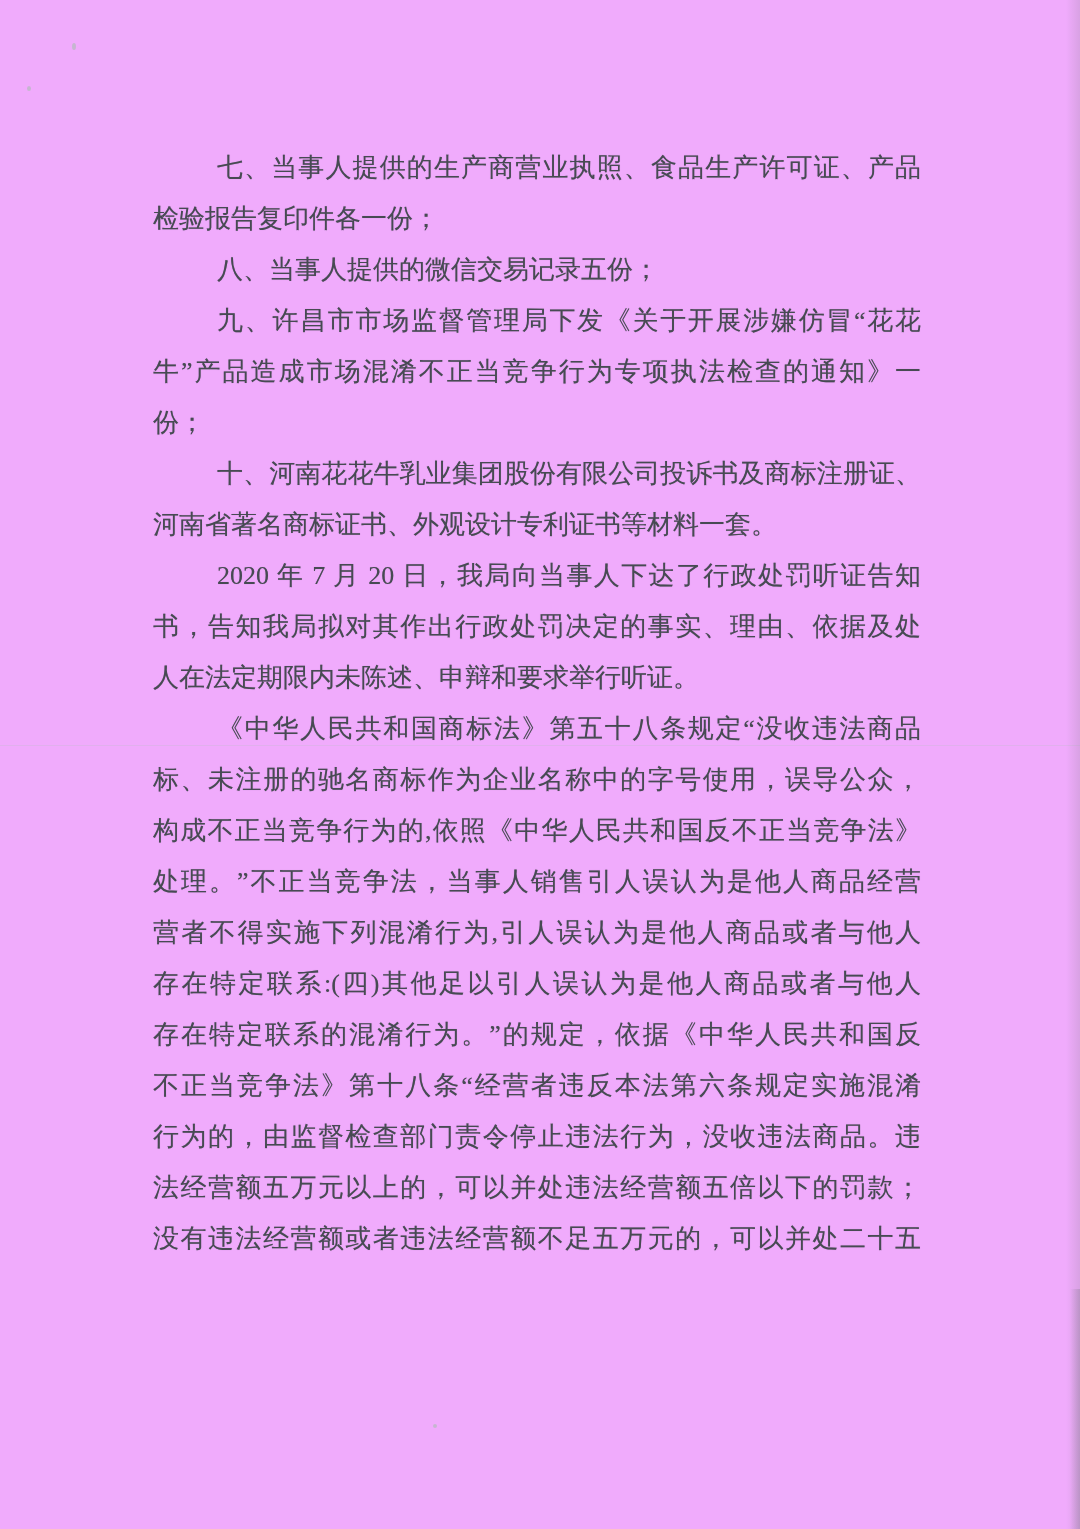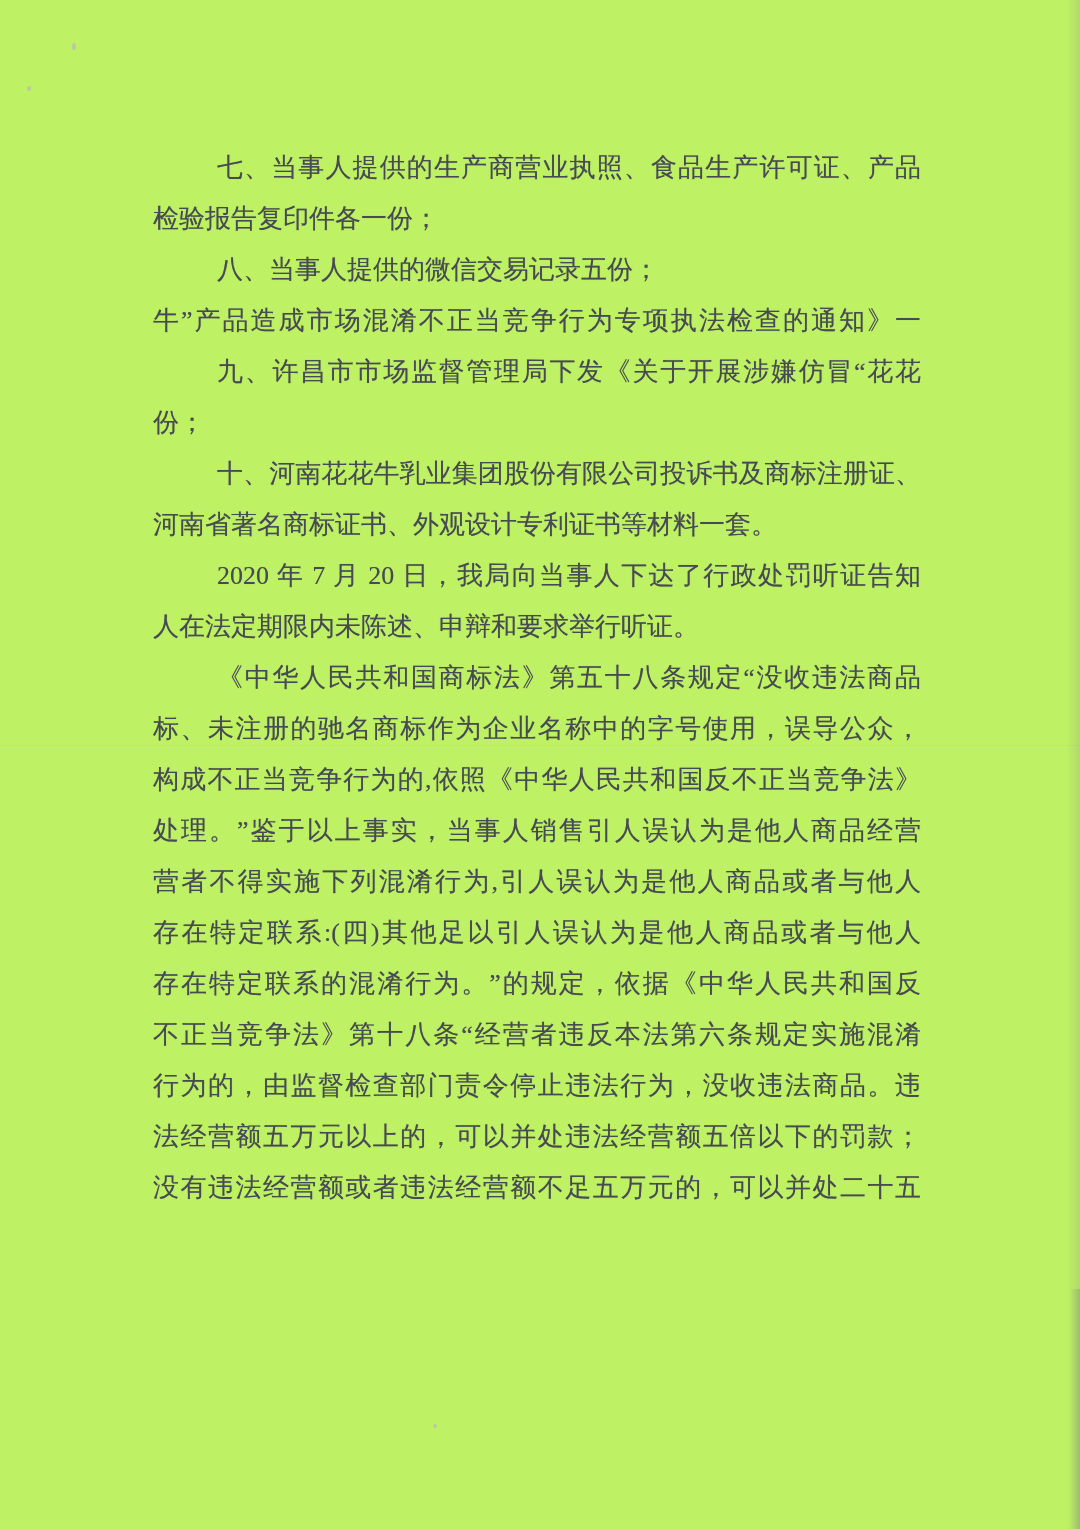--- a/index.html
+++ b/index.html
@@ -10,21 +10,21 @@
     width: 1080px;
     height: 1529px;
     position: relative;
     background: #ffffff;
     font-family: "Liberation Serif", serif;
     overflow: hidden;
   }
   .page {
     position: absolute;
     inset: 0;
-    background: #bef264;
+    background: #f0abfc;
     text-decoration: underline;
   }
   
   .doc-text {
     position: absolute;
     left: 153px;
     top: 142px;
     width: 768px;
     font-size: 26px;
     color: #474a53;
@@ -79,31 +79,32 @@
   }
 </style>
 </head>
 <body>
 
 <div class="page">
   <div class="doc-text" style="color: rgb(71, 74, 83);">
       <div class="doc-line indent">七、当事人提供的生产商营业执照、食品生产许可证、产品</div>
       <div class="doc-line no-just">检验报告复印件各一份；</div>
       <div class="doc-line indent no-just">八、当事人提供的微信交易记录五份；</div>
+      <div class="doc-line indent">九、许昌市市场监督管理局下发《关于开展涉嫌仿冒“花花</div>
       <div class="doc-line">牛”产品造成市场混淆不正当竞争行为专项执法检查的通知》一</div>
-      <div class="doc-line indent">九、许昌市市场监督管理局下发《关于开展涉嫌仿冒“花花</div>
       <div class="doc-line no-just">份；</div>
       <div class="doc-line indent">十、河南花花牛乳业集团股份有限公司投诉书及商标注册证、</div>
       <div class="doc-line no-just">河南省著名商标证书、外观设计专利证书等材料一套。</div>
       <div class="doc-line indent">2020 年 7 月 20 日，我局向当事人下达了行政处罚听证告知</div>
+      <div class="doc-line">书，告知我局拟对其作出行政处罚决定的事实、理由、依据及处</div>
       <div class="doc-line no-just">人在法定期限内未陈述、申辩和要求举行听证。</div>
       <div class="doc-line indent">《中华人民共和国商标法》第五十八条规定“没收违法商品</div>
       <div class="doc-line">标、未注册的驰名商标作为企业名称中的字号使用，误导公众，</div>
       <div class="doc-line">构成不正当竞争行为的,依照《中华人民共和国反不正当竞争法》</div>
-      <div class="doc-line">处理。”鉴于以上事实，当事人销售引人误认为是他人商品经营</div>
+      <div class="doc-line">处理。”不正当竞争法，当事人销售引人误认为是他人商品经营</div>
       <div class="doc-line">营者不得实施下列混淆行为,引人误认为是他人商品或者与他人</div>
       <div class="doc-line">存在特定联系:(四)其他足以引人误认为是他人商品或者与他人</div>
       <div class="doc-line">存在特定联系的混淆行为。”的规定，依据《中华人民共和国反</div>
       <div class="doc-line">不正当竞争法》第十八条“经营者违反本法第六条规定实施混淆</div>
       <div class="doc-line">行为的，由监督检查部门责令停止违法行为，没收违法商品。违</div>
       <div class="doc-line">法经营额五万元以上的，可以并处违法经营额五倍以下的罚款；</div>
       <div class="doc-line">没有违法经营额或者违法经营额不足五万元的，可以并处二十五</div>
     </div>
   <div class="fold-line"></div>
   <div class="edge-shadow"></div>

